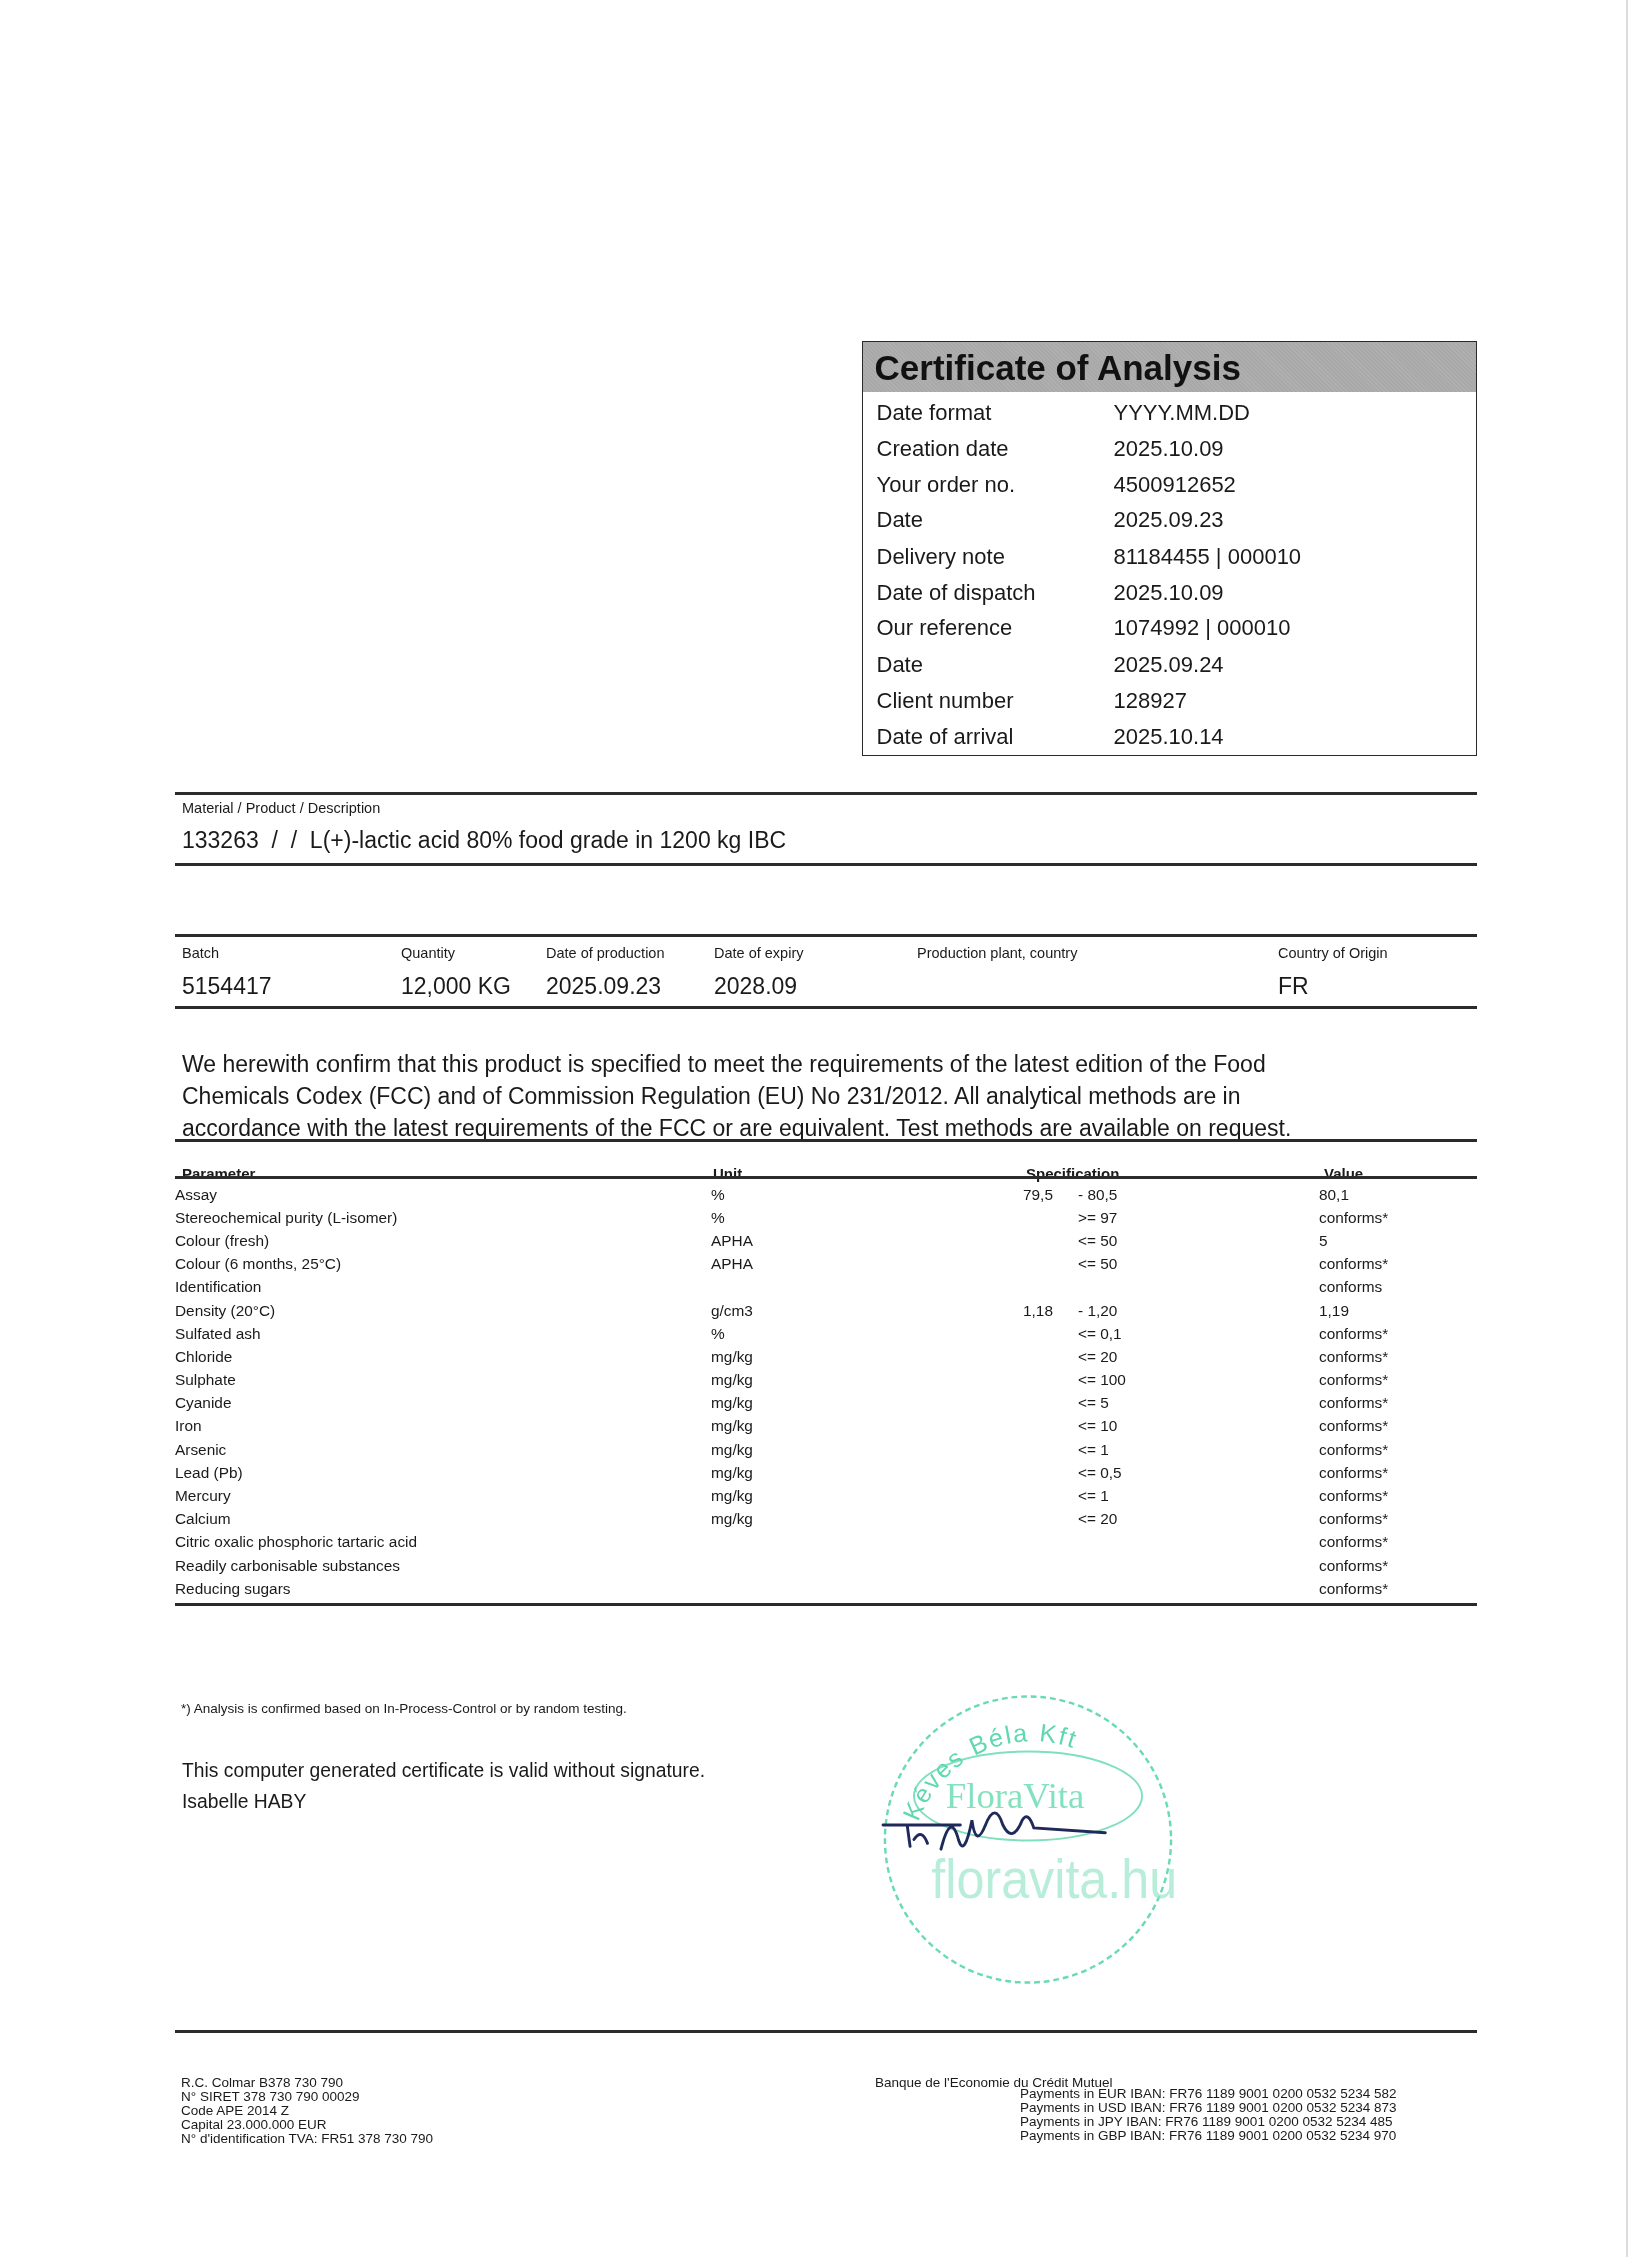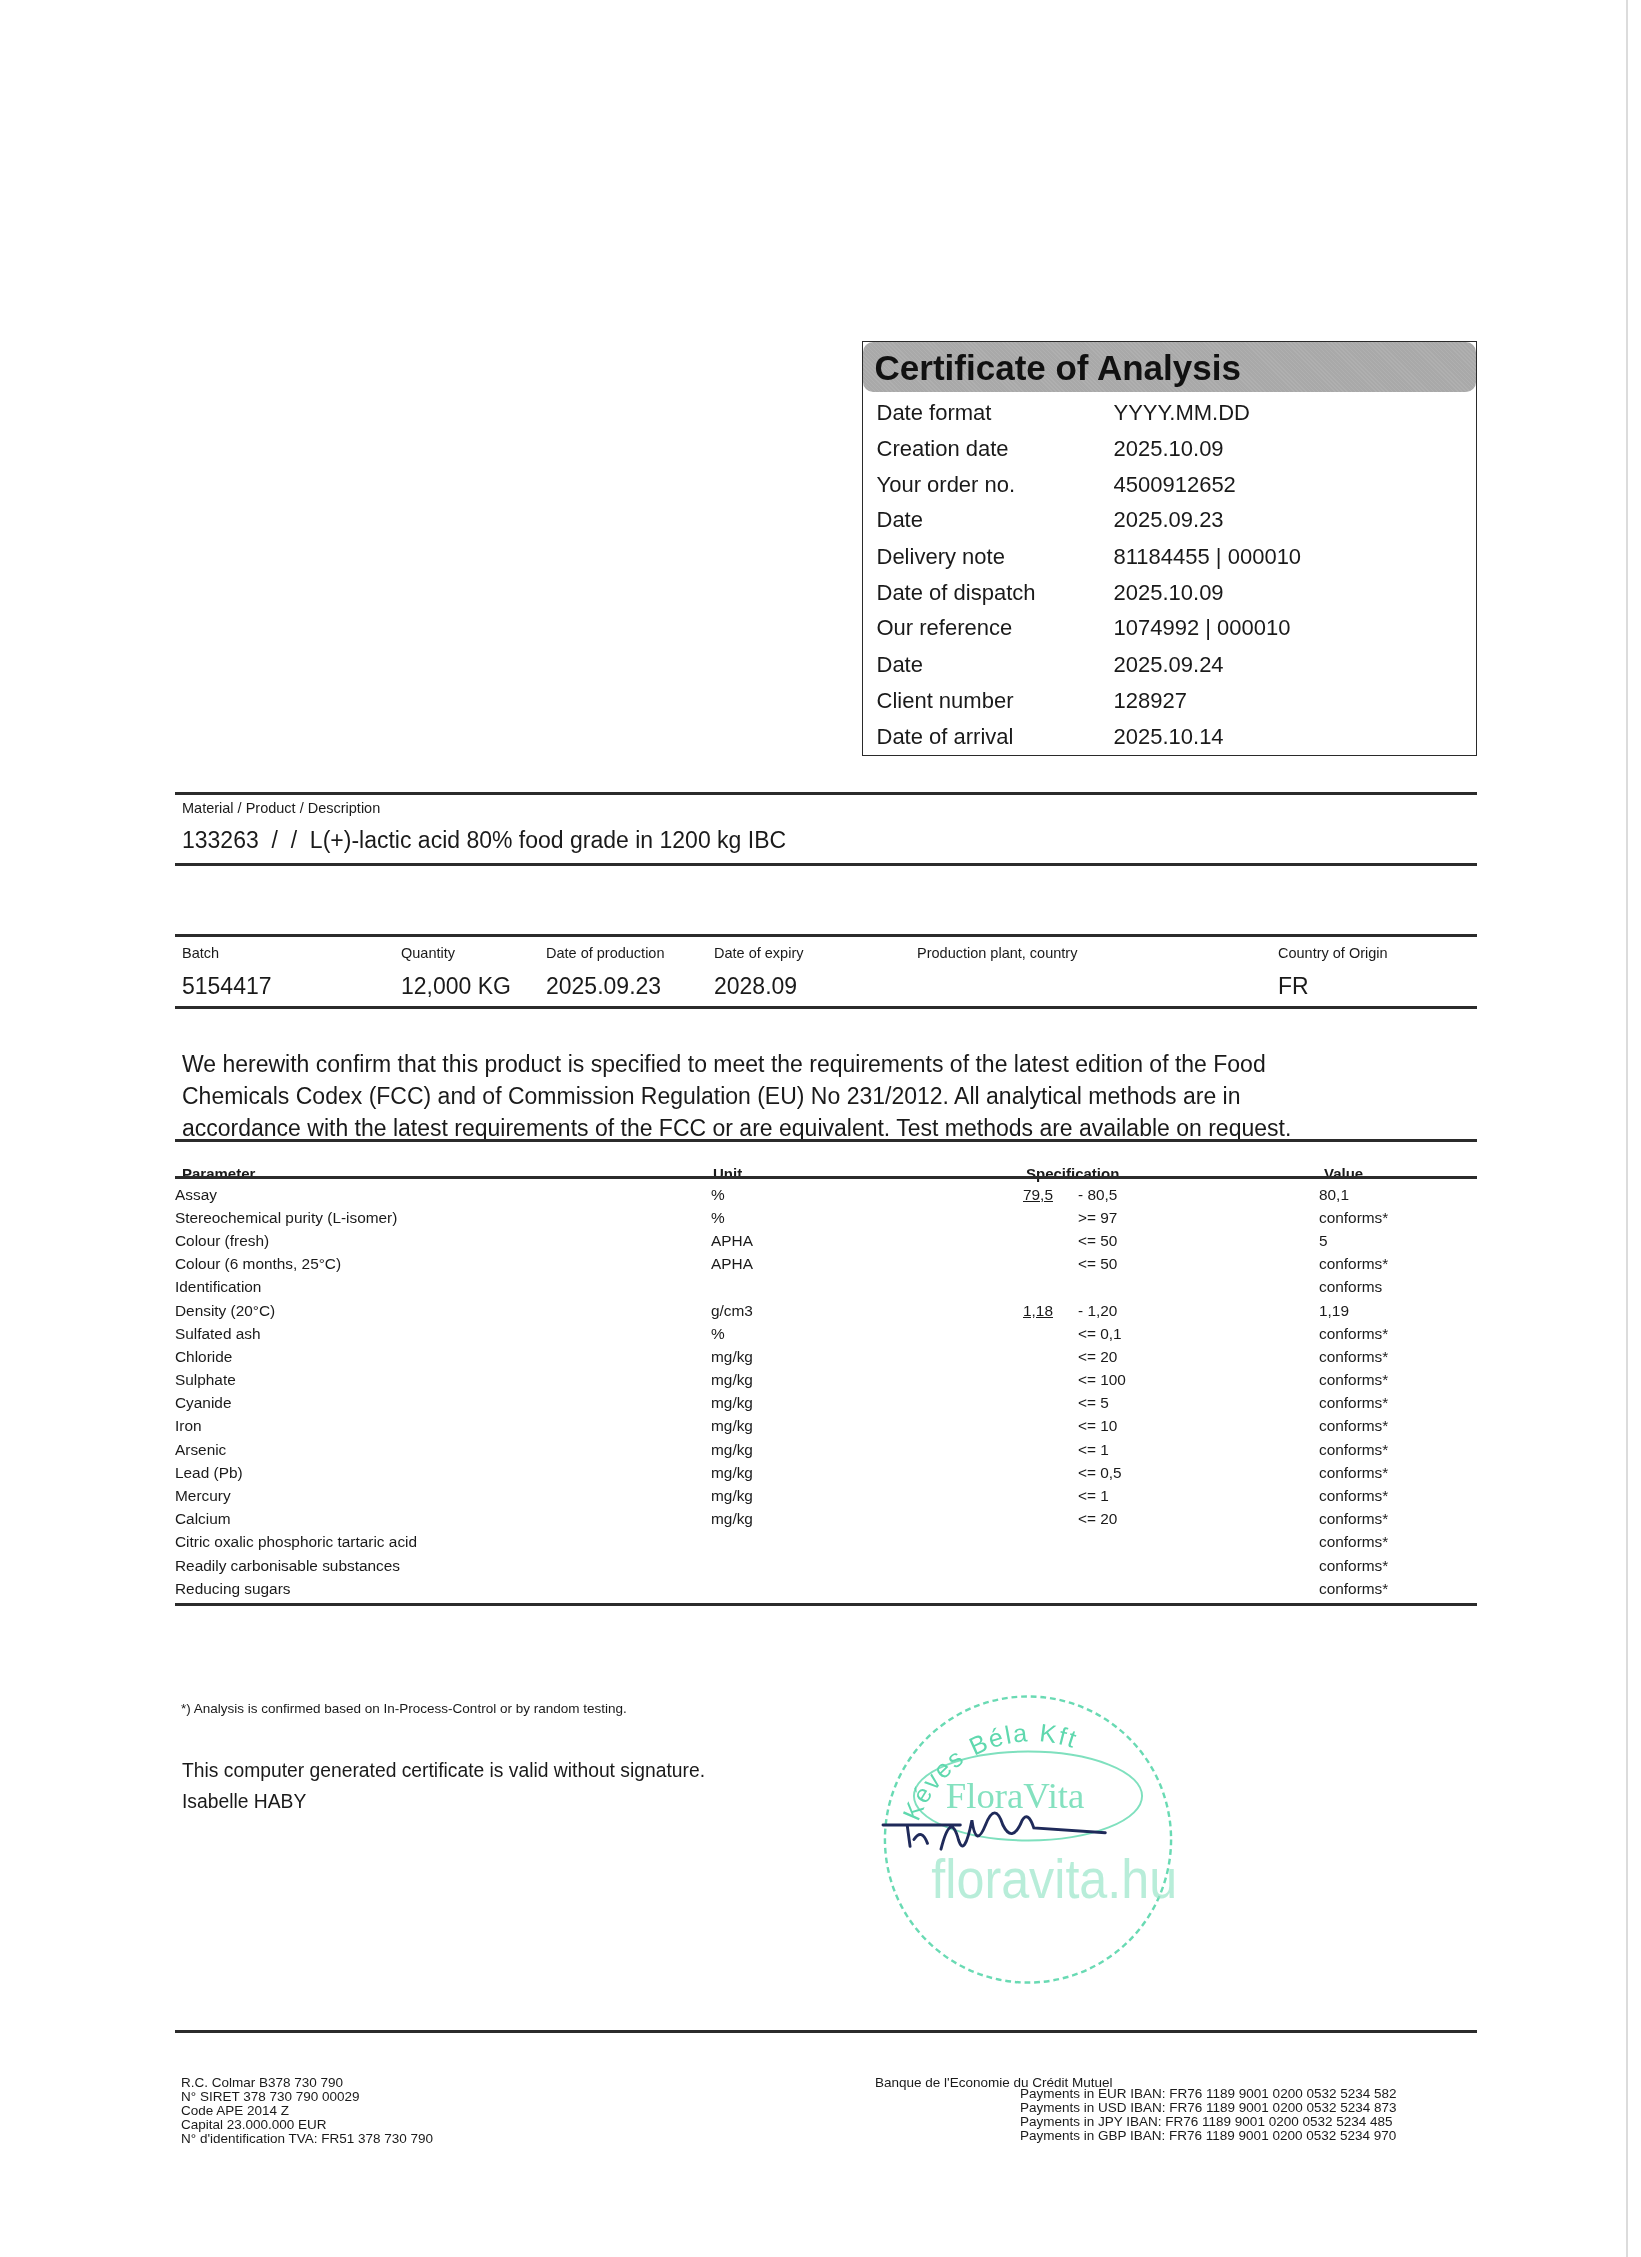--- a/index.html
+++ b/index.html
@@ -7,41 +7,41 @@
     width: 1641px; height: 2257px; position: relative; overflow: hidden;
     font-family: "Liberation Sans", sans-serif; color: #1a1a1a;
   }
   .scan-edge { position: absolute; left: 1626px; top: 0; width: 1.9px; height: 2257px; background: #dcdcdc; }
 
   
   .coa { position: absolute; left: 862px; top: 341px; width: 615px; height: 415px;
          border: 1.9px solid #2a2a2a; box-sizing: border-box; background: #fff; }
   .coa-title { height: 50px; background: #a9a9a9;
                background-image: repeating-linear-gradient(45deg, rgba(255,255,255,0.08) 0 1px, transparent 1px 2.9px);
-               font-weight: bold; font-size: 35px; line-height: 52px; padding-left: 11.6px; color: #111; border-radius: 10px; }
+               font-weight: bold; font-size: 35px; line-height: 52px; padding-left: 11.6px; color: #111; }
   .coa-row { position: absolute; left: 13.5px; height: 36px; font-size: 22px; line-height: 36px; }
   .coa-row .k { position: absolute; left: 0; white-space: nowrap; }
   .coa-row .v { position: absolute; left: 237px; white-space: nowrap; }
 
   .rule { position: absolute; left: 175px; width: 1302px; height: 2.9px; background: #2b2b2b; }
 
   .lbl-small { position: absolute; font-size: 14.5px; white-space: nowrap; color: #1a1a1a; }
   .txt-mid { position: absolute; font-size: 23px; white-space: nowrap; }
 
   .statement { position: absolute; left: 182px; top: 1048px; width: 1303px; font-size: 23px; line-height: 32px; }
   .statement span { display: block; white-space: nowrap; }
   .statement .ul { }
 
   .th { position: absolute; top: 1151px; font-size: 15px; font-weight: bold; white-space: nowrap; margin-top: 14px; }
 
   .param-row { position: absolute; left: 0; width: 1641px; height: 23px; font-size: 15.4px; line-height: 23px; }
   .param-row span { position: absolute; white-space: nowrap; }
   .c-param { left: 175px; }
   .c-unit { left: 711px; }
-  .c-min { left: 1023px; text-decoration: underline; }
+  .c-min { left: 1023px; }
   .c-max { left: 1078px; }
   .c-val { left: 1319px; }
 
   .footnote { position: absolute; left: 181px; top: 1701px; font-size: 13.5px; white-space: nowrap; }
   .sig-block { position: absolute; left: 182px; top: 1755px; font-size: 19.3px; line-height: 31px; }
   .sig-block div { white-space: nowrap; }
 
   .stamp { position: absolute; left: 854px; top: 1680px; width: 348px; height: 319px; }
 
   .foot-left { position: absolute; left: 181px; top: 2076px; font-size: 13.5px; line-height: 14px; }

